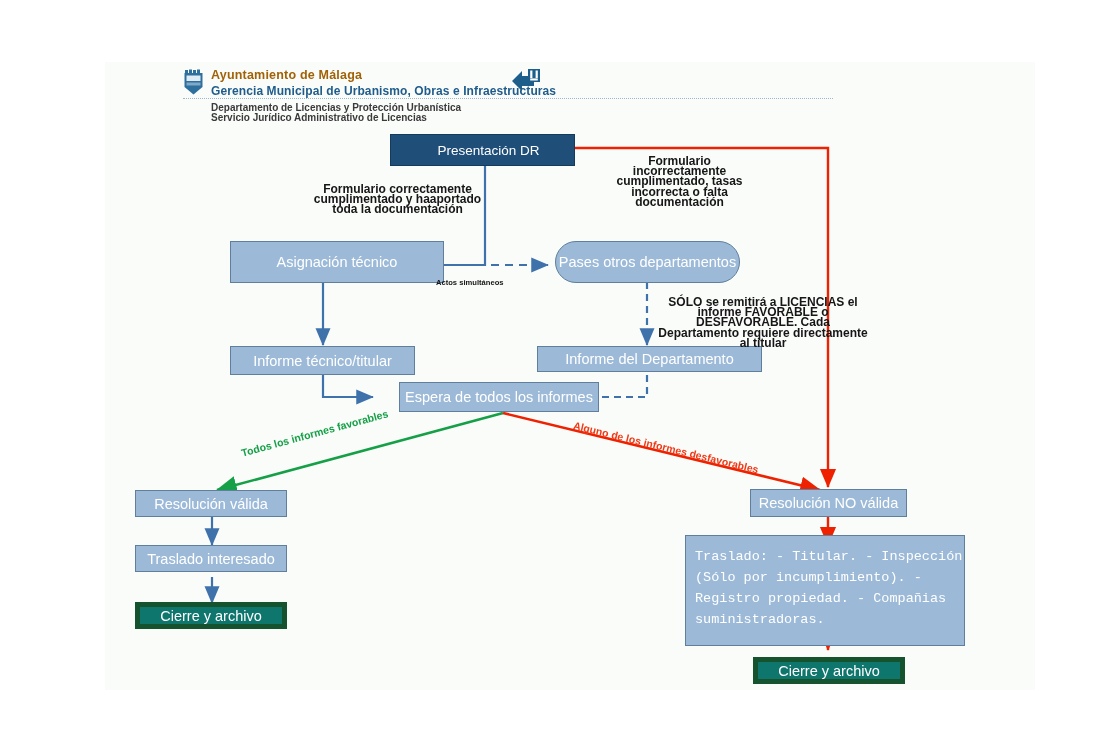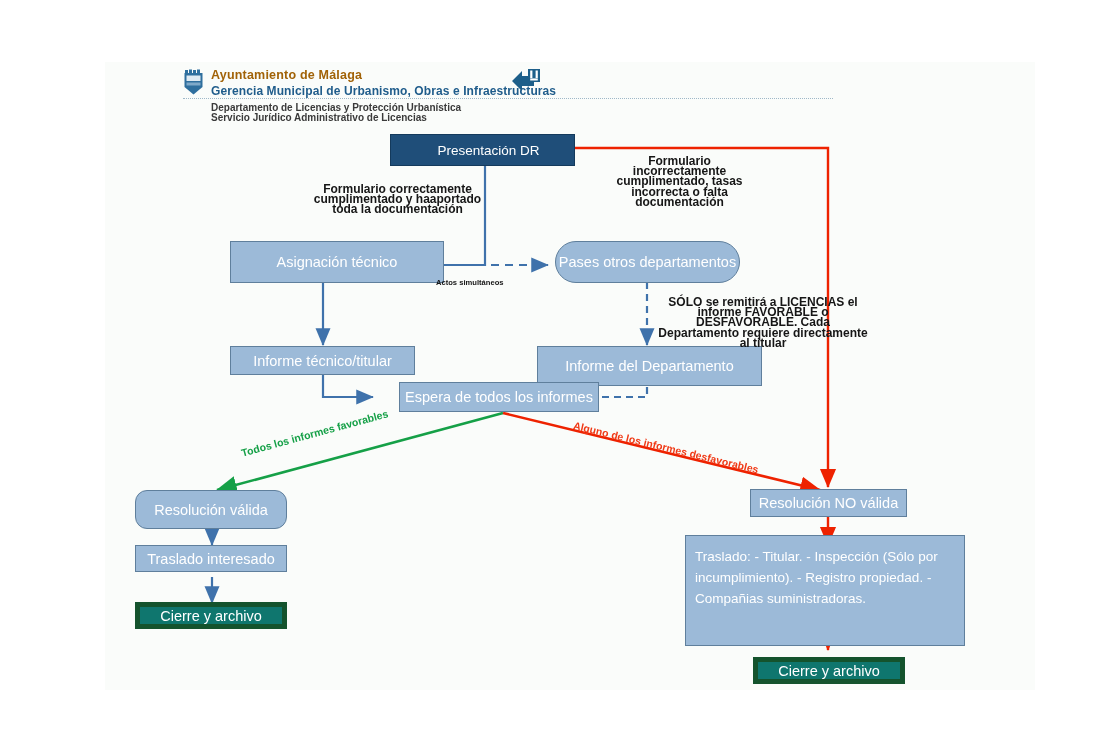--- a/index.html
+++ b/index.html
@@ -23,21 +23,21 @@
            color:#3a3a3a;line-height:9.6px;white-space:nowrap;}
   .ulogo{position:absolute;left:405px;top:4px;width:34px;height:30px;}
 
   
   #wires{position:absolute;left:0;top:0;width:930px;height:628px;}
 
   
   .box{position:absolute;box-sizing:border-box;display:flex;align-items:center;
        color:#ffffff;}
   .box.center{justify-content:center;}
-  .box.left{justify-content:flex-start;padding-left:9px;}
+  .box.left{justify-content:flex-start;padding-left:9px;font-family:Liberation Mono, monospace;}
   .b-dark{background:#1f4e79;border:1px solid #143a5c;}
   .b-blue{background:#9cbad8;border:1px solid #5f7f9c;}
   .b-red {background:#0f766e;border:5px solid #14532d;}
 
   .t-lg{font-size:14.5px;}
   .t-xl{font-size:13.5px;padding-left:12px;}
   .multi{display:block;line-height:21px;padding-top:10px;align-items:flex-start;}
 
   
   .note{position:absolute;font-size:12px;font-weight:bold;color:#161616;
@@ -122,25 +122,25 @@
   </svg>
 
   <div class="box b-dark center t-xl" style="left:285px;top:72px;width:185px;height:32px;">Presentación DR</div>
 
   <div class="box b-blue center t-lg" style="left:125px;top:179px;width:214px;height:42px;">Asignación técnico</div>
 
   <div class="box b-blue center t-lg" style="left:450px;top:179px;width:185px;height:42px;border-radius:21px;">Pases otros departamentos</div>
 
   <div class="box b-blue center t-lg" style="left:125px;top:284px;width:185px;height:29px;">Informe técnico/titular</div>
 
-  <div class="box b-blue center t-lg" style="left:432px;top:284px;width:225px;height:40px;">Informe del Departamento</div>
+  <div class="box b-blue center t-lg" style="left:432px;top:284px;width:225px;height:26px;">Informe del Departamento</div>
 
   <div class="box b-blue center t-lg" style="left:270px;top:320px;width:200px;height:30px;margin-left:24px;">Espera de todos los informes</div>
 
-  <div class="box b-blue center t-lg" style="left:30px;top:428px;width:152px;height:39px;border-radius:12px;">Resolución válida</div>
+  <div class="box b-blue center t-lg" style="left:30px;top:428px;width:152px;height:27px;">Resolución válida</div>
 
   <div class="box b-blue center t-lg" style="left:30px;top:483px;width:152px;height:27px;">Traslado interesado</div>
 
   <div class="box b-red center t-lg" style="left:30px;top:540px;width:152px;height:27px;">Cierre y archivo</div>
 
   <div class="box b-blue center t-lg" style="left:645px;top:427px;width:157px;height:28px;">Resolución NO válida</div>
 
   <div class="box b-blue left multi t-xl" style="left:580px;top:473px;width:280px;height:111px;">
     <span>Traslado:</span>
     <span>- Titular.</span>

